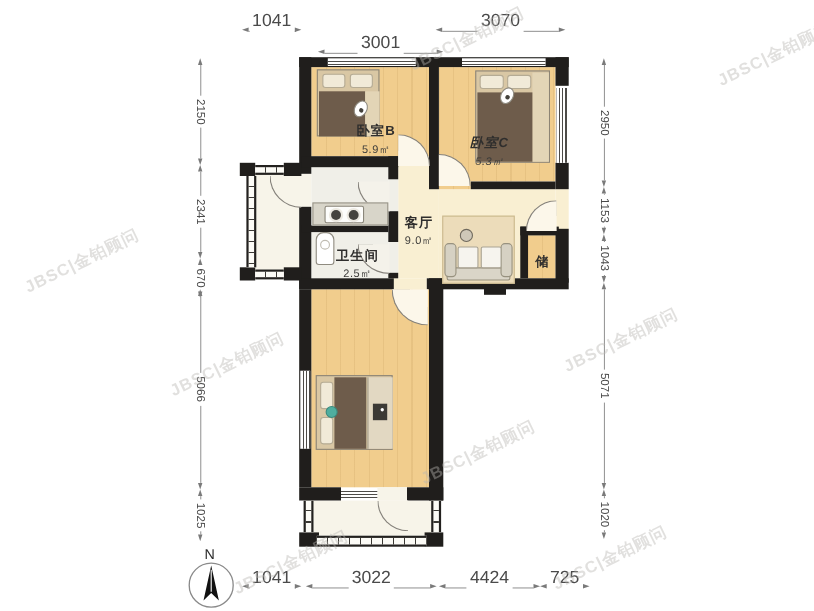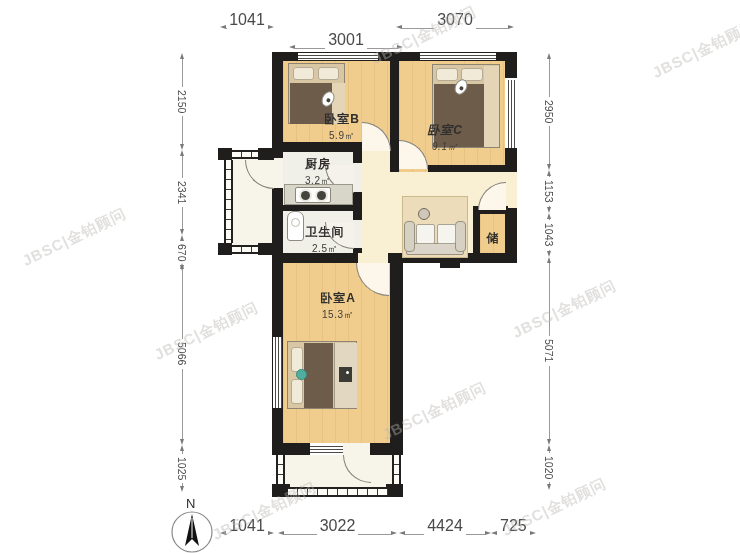--- a/index.html
+++ b/index.html
@@ -175,36 +175,32 @@
   <div class="furn" style="left:287px;top:211px;width:17px;height:30px;background:#ffffff;border:1px solid #8f8b80;border-radius:7px 7px 3px 3px;">
     <div class="furn" style="left:3px;top:6px;width:9px;height:9px;border:1px solid #c0bcb2;border-radius:50%;"></div>
   </div>
 
   <div class="label" style="left:302px;top:111px;width:80px;">
     <span class="nm">卧室B</span>
     <span class="ar">5.9㎡</span>
   </div>
   <div class="label" style="left:405px;top:122px;width:80px;font-style:italic;">
     <span class="nm">卧室C</span>
-    <span class="ar">9.1㎡</span>
-  </div>
-  <div class="label" style="left:289px;top:156px;width:58px;">
-    <span class="nm">厨房</span>
-    <span class="ar">3.2㎡</span>
+    <span class="ar">5.3㎡</span>
   </div>
   <div class="label" style="left:290px;top:224px;width:70px;">
     <span class="nm">卫生间</span>
     <span class="ar">2.5㎡</span>
   </div>
+  <div class="label" style="left:351px;top:194px;width:60px;">
+    <span class="nm">客厅</span>
+    <span class="ar">9.0㎡</span>
+  </div>
   <div class="label" style="left:479px;top:230px;width:28px;">
     <span class="nm">储</span>
-  </div>
-  <div class="label" style="left:298px;top:290px;width:80px;">
-    <span class="nm">卧室A</span>
-    <span class="ar">15.3㎡</span>
   </div>
 
   <div class="dimh" style="left:220px;top:11px;width:54px;">
     <span class="ln"></span>
       <span class="lb">1041</span>
       <span class="ln"></span>
   </div>
   <div class="dimh" style="left:289px;top:11px;width:114px;margin-top:20px;">
     <span class="ln"></span>
       <span class="lb">3001</span>

